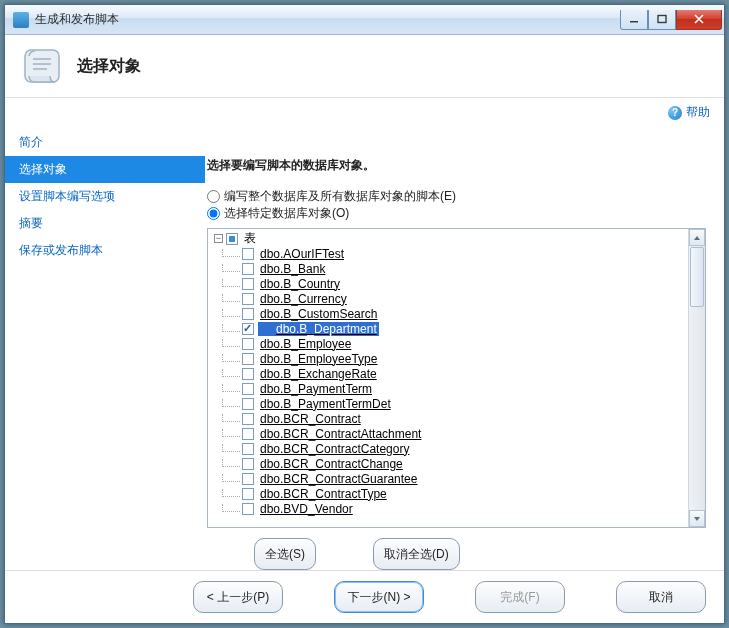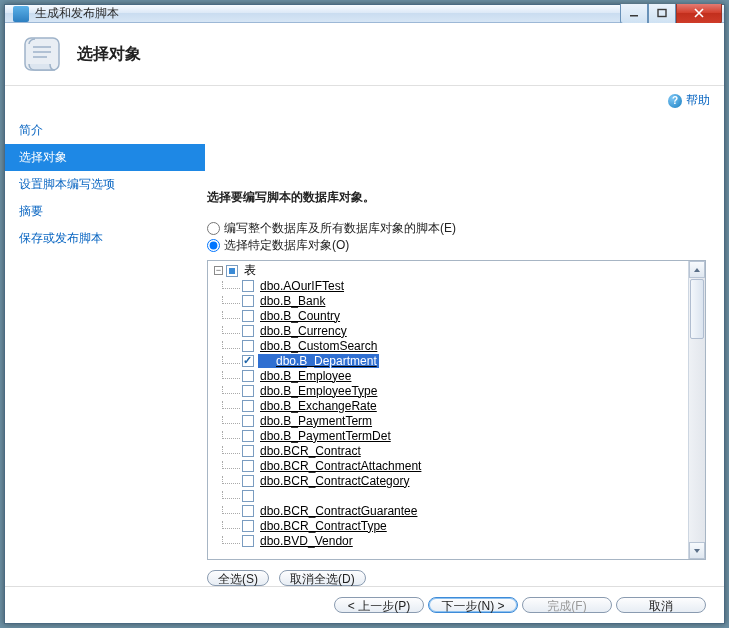--- a/index.html
+++ b/index.html
@@ -1,18 +1,18 @@
 <!DOCTYPE html>
 <html><head>
 <meta charset="utf-8">
 <style>
 * { margin: 0; padding: 0; box-sizing: border-box; font-family: "Microsoft YaHei", "SimSun", Tahoma, sans-serif; font-size: 12px; }
 body { background: #6b8fa3; padding: 4px; }
 .window { width: 721px; height: 620px; background: #fff; border: 1px solid #4a6a82; display: flex; flex-direction: column; box-shadow: 0 0 6px rgba(0,0,0,.4); }
-.titlebar { height: 18px; background: linear-gradient(#f7fbff,#dde9f7 45%,#c9dcf0 46%,#d7e6f5); display: flex; align-items: center; border-bottom: 1px solid #9db8d6; }
+.titlebar { height: 30px; background: linear-gradient(#f7fbff,#dde9f7 45%,#c9dcf0 46%,#d7e6f5); display: flex; align-items: center; border-bottom: 1px solid #9db8d6; }
 .titlebar-icon { width: 16px; height: 16px; margin: 0 6px 0 8px; background: linear-gradient(#5bb1e8,#2d7fc1); border-radius: 2px; }
 .titlebar-text { flex: 1; color: #2b2b2b; }
 .winbtns { display: flex; height: 20px; margin-right: 2px; }
 .winbtn { width: 28px; height: 20px; border: 1px solid #6891b8; border-top: none; display: flex; align-items: center; justify-content: center; background: linear-gradient(#eaf2fb,#cfe2f3); }
 .winbtn.min { border-radius: 0 0 0 3px; }
 .winbtn.close { width: 46px; border-radius: 0 0 3px 0; background: linear-gradient(#e27b73,#d4412f 45%,#c12e1c 46%,#cf3c29); border-color: #983527; color:#fff; }
 .winbtn svg { width: 10px; height: 10px; }
 .client { flex: 1; background: #fff; display: flex; flex-direction: column; }
 .header { height: 62px; display: flex; align-items: center; padding: 0 16px; }
 .header-icon { width: 44px; height: 44px; margin-right: 12px; }
@@ -39,21 +39,21 @@
 .chk { width: 12px; height: 12px; border: 1px solid #7a9cc0; background: #fff; margin-right: 4px; flex-shrink: 0; position: relative; }
 .chk.mixed::after { content:""; position:absolute; inset:2px; background:#3b8bd6; }
 .chk.checked::after { content:"✓"; position:absolute; inset:-2px 0 0 0; color:#2166a8; font-size:11px; font-weight:bold; }
 .tree-label { padding: 0 2px; }
 .tree-label.sel { background: #2f6fd1; color: #fff; padding-left: 18px; }
 .scrollbar { width: 17px; background: linear-gradient(90deg,#eef1f5,#e2e6ec); border-left: 1px solid #cdd6e1; display:flex; flex-direction:column; }
 .sb-btn { height:17px; border:1px solid #b8c4d4; background:linear-gradient(#f7fafd,#dfe7f0); display:flex; align-items:center; justify-content:center; }
 .sb-thumb { margin:1px; border:1px solid #b0bdd0; background:linear-gradient(90deg,#f3f7fb,#dbe4ef); border-radius:2px; height:60px; }
 .sb-track { flex:1; }
 .selbtns { margin-top: 10px; display: flex; gap: 10px; }
-.btn { height: 16px; padding: 0 10px; border: 1px solid #8a9bb0; border-radius: 10px; background: linear-gradient(#fdfdfe,#e7edf4); color: #222; cursor: pointer; }
+.btn { height: 32px; padding: 0 10px; border: 1px solid #8a9bb0; border-radius: 10px; background: linear-gradient(#fdfdfe,#e7edf4); color: #222; cursor: pointer; margin-left: 47px; }
 .btn[disabled] { color: #9a9a9a; cursor: default; }
 .footer { border-top: 1px solid #dedede; padding: 10px 18px; display: flex; justify-content: flex-end; gap: 4px; }
 .footer .btn { min-width: 90px; }
 .btn.primary { border-color: #3e8bd8; box-shadow: 0 0 0 1px #8cc1f0 inset; }
 </style>
 </head>
 <body>
 
 <div class="window">
   <div class="titlebar">
@@ -191,20 +191,21 @@
                 <span class="tree-label">dbo.BCR_ContractAttachment</span>
               </div>
               <div class="tree-item tree-child">
                 <span class="conn-line"></span>
                 <span class="chk"></span>
                 <span class="tree-label">dbo.BCR_ContractCategory</span>
               </div>
               <div class="tree-item tree-child">
                 <span class="conn-line"></span>
                 <span class="chk"></span>
+                <span class="tree-label">dbo.BCR_ContractChange</span>
               </div>
               <div class="tree-item tree-child">
                 <span class="conn-line"></span>
                 <span class="chk"></span>
                 <span class="tree-label">dbo.BCR_ContractGuarantee</span>
               </div>
               <div class="tree-item tree-child">
                 <span class="conn-line"></span>
                 <span class="chk"></span>
                 <span class="tree-label">dbo.BCR_ContractType</span>

